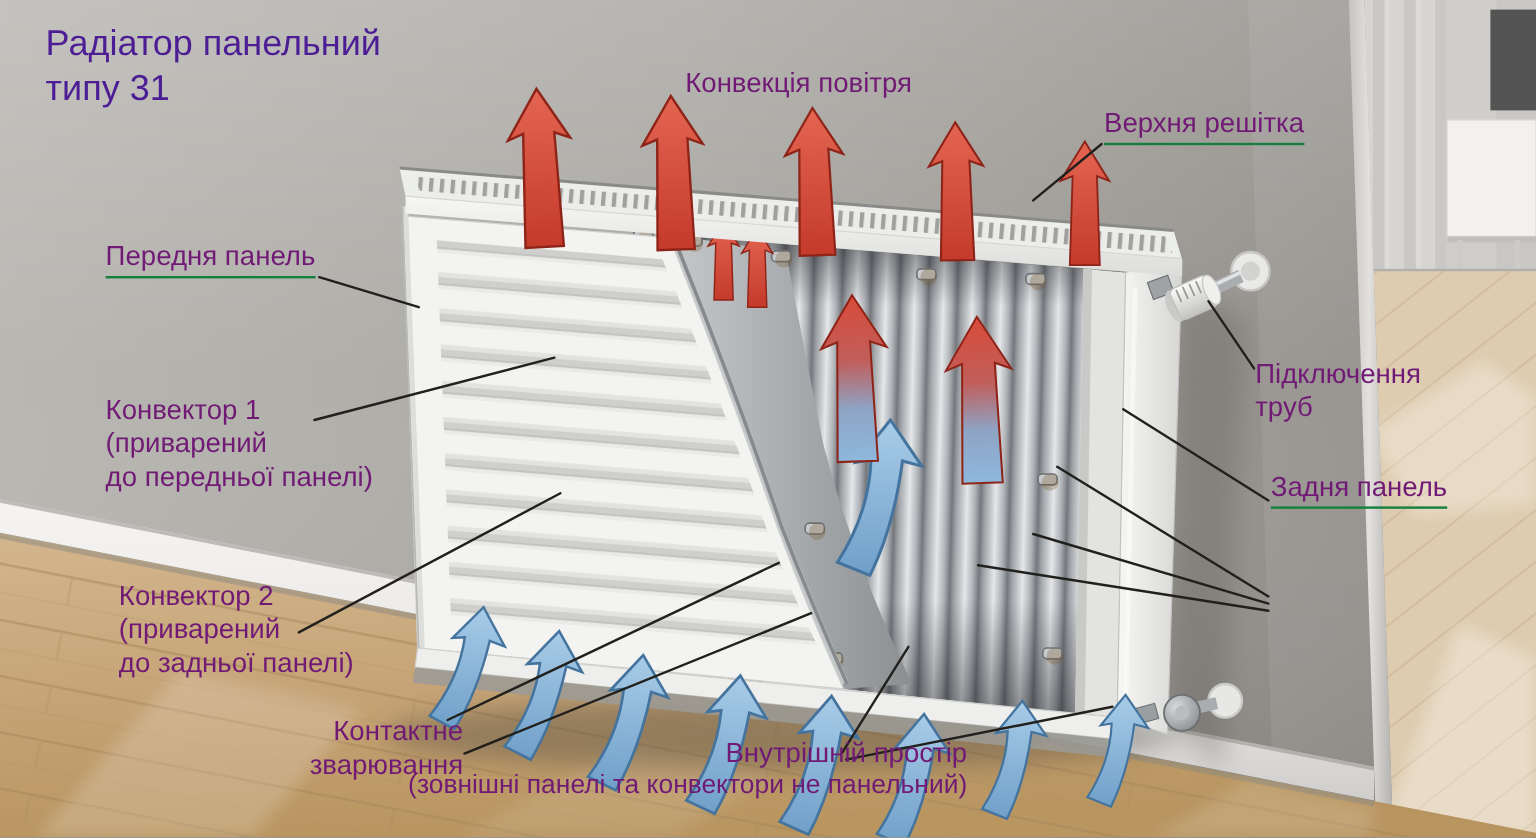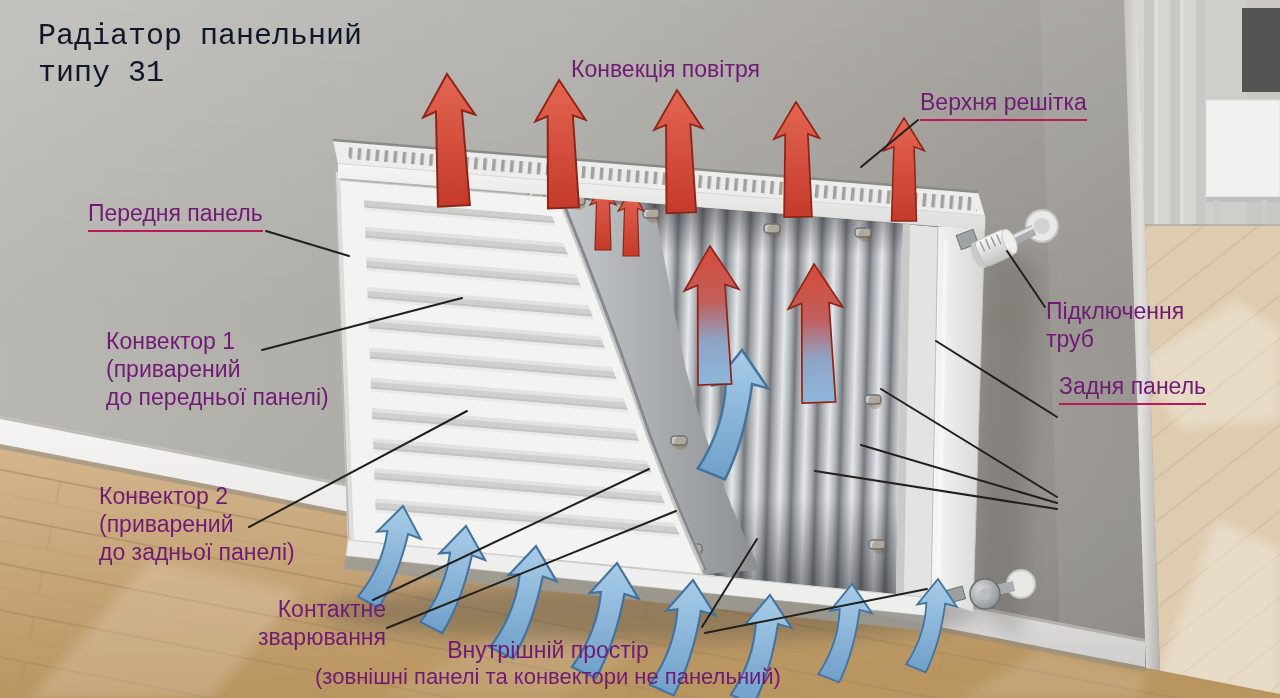--- a/index.html
+++ b/index.html
@@ -1,24 +1,24 @@
 <!DOCTYPE html>
 <html><head>
 <meta charset="utf-8">
 <style>
   html,body{margin:0;padding:0;background:#888;}
   #stage{position:relative;width:1280px;height:698px;overflow:hidden;
          font-family:"Liberation Sans",sans-serif;background:#a7a5a0;}
   #scene{position:absolute;left:0;top:0;width:1280px;height:698px;z-index:1;}
   .label{position:absolute;z-index:3;color:#701a75;line-height:1.22;white-space:nowrap;}
-  .t30{font-size:30px;line-height:1.24;color:#0f172a;font-family:Liberation Mono, monospace;}
+  .t30{font-size:30px;line-height:1.24;color:#4c1d95;}
   .t23{font-size:23px;}
   .t22{font-size:22px;}
-  .u{border-bottom:2px solid #be185d;padding-bottom:3px;display:inline-block;}
-  .ctr{text-align:center;white-space:normal;margin-top:23px;}
+  .u{border-bottom:2px solid #15803d;padding-bottom:3px;display:inline-block;}
+  .ctr{text-align:right;white-space:normal;}
   .rgt{text-align:right;}
 </style>
 </head>
 <body>
 
 <div id="stage">
 
 <svg id="scene" viewBox="0 0 1280 698">
   <defs>
     <linearGradient id="gWall" x1="0" y1="0" x2="1" y2="0">
@@ -350,21 +350,21 @@
 <div class="label t23" style="left:571px;top:55px">Конвекція повітря</div>
 
 <div class="label t23" style="left:920px;top:88px">
   <span class="u">Верхня решітка</span>
 </div>
 
 <div class="label t23" style="left:88px;top:199px">
   <span class="u">Передня панель</span>
 </div>
 
-<div class="label t23" style="left:106px;top:327px">
+<div class="label t23" style="left:88px;top:327px">
   <div>Конвектор 1</div>
   <div>(приварений</div>
   <div>до передньої панелі)</div>
 </div>
 
 <div class="label t23" style="left:99px;top:482px">
   <div>Конвектор 2</div>
   <div>(приварений</div>
   <div>до задньої панелі)</div>
 </div>
@@ -377,18 +377,18 @@
 <div class="label t23 ctr" style="left:290px;top:613px;width:516px">
   <div>Внутрішній простір</div>
   <div class="t22">(зовнішні панелі та конвектори не панельний)</div>
 </div>
 
 <div class="label t23" style="left:1046px;top:297px">
   <div>Підключення</div>
   <div>труб</div>
 </div>
 
-<div class="label t23" style="left:1059px;top:372px">
+<div class="label t23" style="left:1059px;top:391px">
   <span class="u">Задня панель</span>
 </div>
 
 
 </div>
 
 </body></html>

